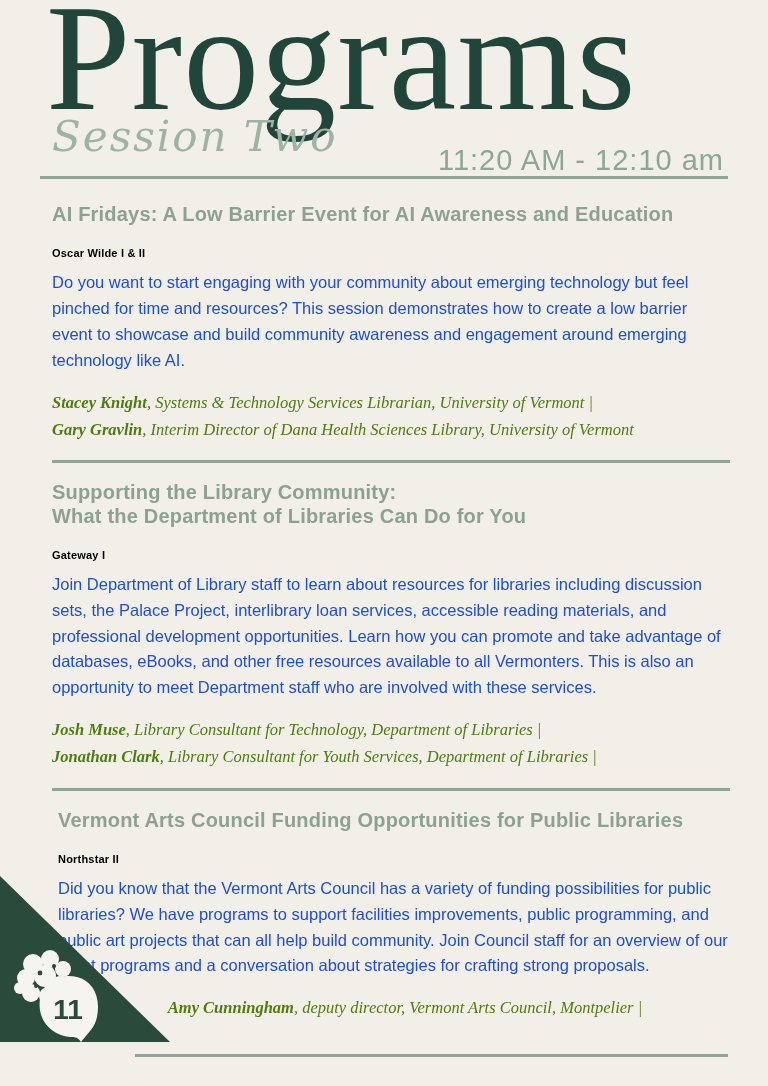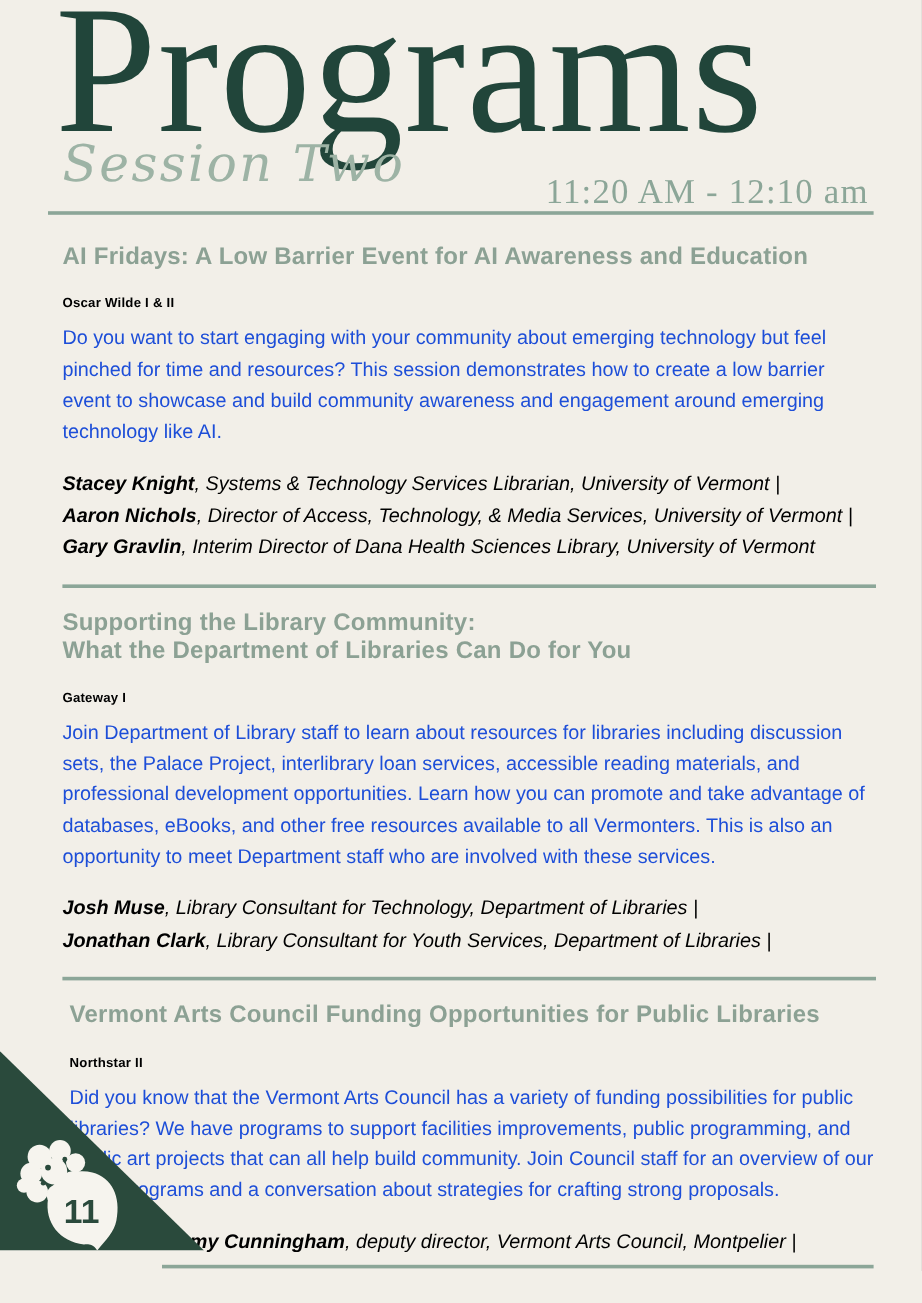--- a/index.html
+++ b/index.html
@@ -30,21 +30,20 @@
     font-style:italic;
     font-size:42px; line-height:1;
     color:#9db3a5;
     letter-spacing:2px;
   }
   .time {
     position:absolute; right:44px; top:146px;
     font-size:29px; line-height:1;
     color:#8ca698;
     letter-spacing:1px;
-    font-family:Liberation Serif, serif;
   }
   .header-underline {
     position:absolute; left:40px; right:40px; top:176px;
     height:3px; background:#8ca698;
   }
 
   
   .content { padding:11px 38px 0 52px; }
   .session-title {
     margin:0;
@@ -60,23 +59,24 @@
     font-size:11px; font-weight:bold;
     letter-spacing:0.2px;
   }
   .session-desc {
     margin-top:11px;
     color:#1d4ed8;
     font-size:16.5px; line-height:1.56;
   }
   .session-speakers {
     margin-top:3px;
-    color:#000000;
+    color:#4d7c0f;
     font-size:16.5px; font-style:italic;
     line-height:1.62;
+    font-family:Liberation Serif, serif;
   }
   .speaker-name { font-weight:bold; }
   .divider {
     border:0; height:3px;
     background:#8ca698;
     margin:17px 0 18px 0;
   }
   .session-3 { padding-left:6px; }
   .session-3 .session-speakers { text-align:center; padding:0 8px 0 30px; }
 
@@ -101,21 +101,20 @@
   </div>
 
   <div class="content">
 
     <section class="session session-1">
       <h2 class="session-title">AI Fridays: A Low Barrier Event for AI Awareness and Education</h2>
       <div class="session-room">Oscar Wilde I &amp; II</div>
       <p class="session-desc">Do you want to start engaging with your community about emerging technology but feel pinched for time and resources? This session demonstrates how to create a low barrier event to showcase and build community awareness and engagement around emerging technology like AI.</p>
       <div class="session-speakers">
         <div><span class="speaker-name">Stacey Knight</span><span>, Systems &amp; Technology Services Librarian, University of Vermont |</span></div>
-        <div><span class="speaker-name">Aaron Nichols</span><span>, Director of Access, Technology, &amp; Media Services, University of Vermont |</span></div>
         <div><span class="speaker-name">Gary Gravlin</span><span>, Interim Director of Dana Health Sciences Library, University of Vermont</span></div>
       </div>
     </section>
 
     <hr class="divider">
 
     <section class="session session-2">
       <h2 class="session-title">Supporting the Library Community:
 What the Department of Libraries Can Do for You</h2>
       <div class="session-room">Gateway I</div>

